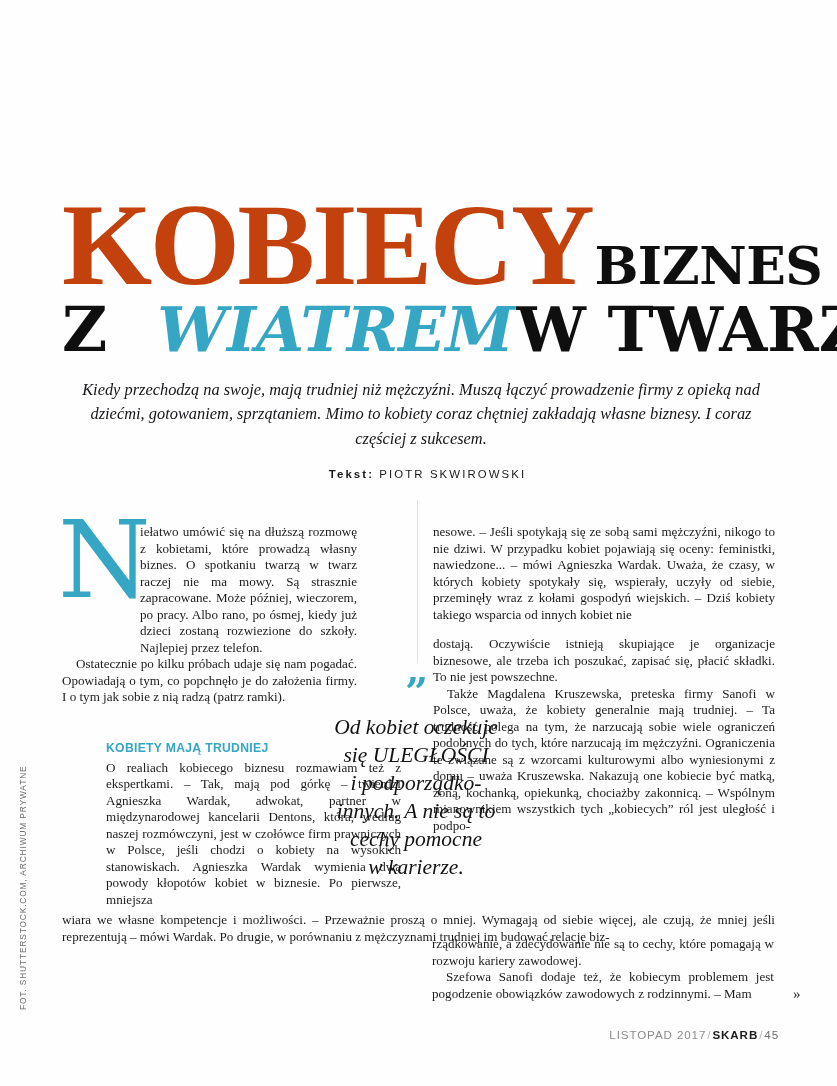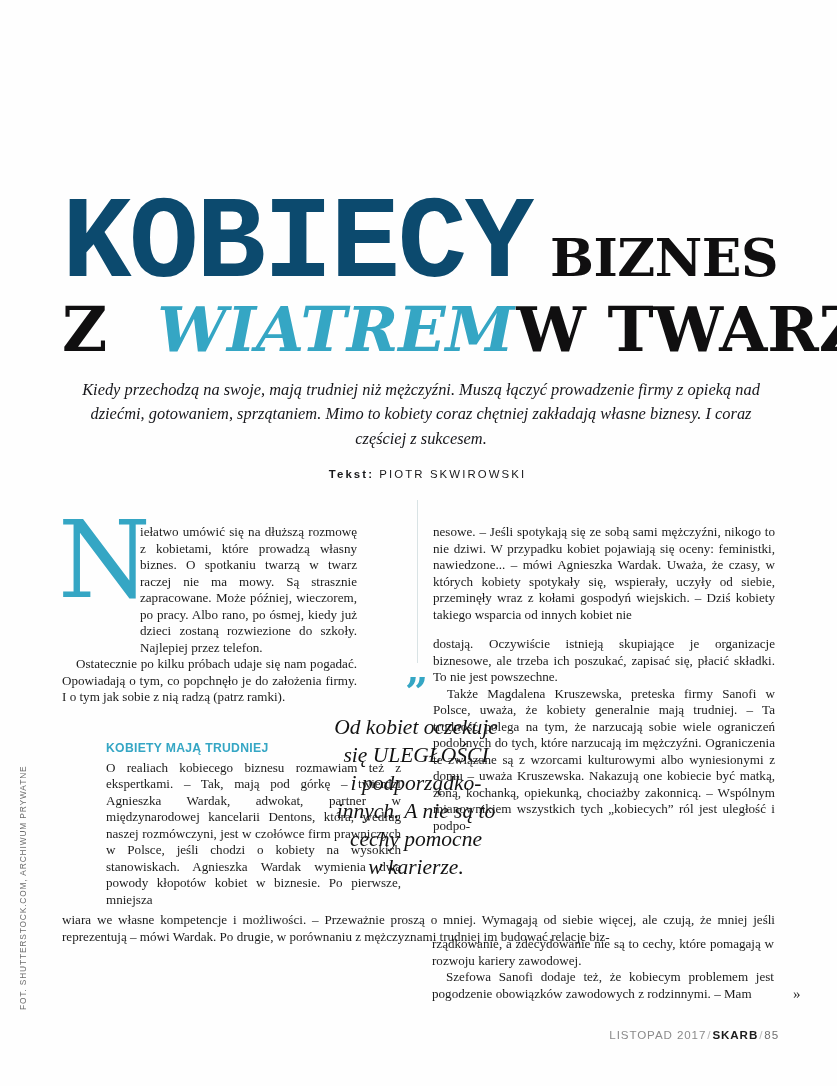--- a/index.html
+++ b/index.html
@@ -44,25 +44,25 @@
     width: 716px;
   }
   .hl-line1 {
     display: flex;
     align-items: baseline;
     justify-content: space-between;
     line-height: 0.86;
     white-space: nowrap;
   }
   .hl-main {
-    font-family: Liberation Mono, monospace;
+    font-family: Liberation Serif, serif;
     font-size: 116px;
     font-weight: 700;
     letter-spacing: -2.5px;
-    color: #0c4a6e;
+    color: #c2410c;
     transform: scaleX(1.0);
     transform-origin: left bottom;
     text-align: center;
   }
   .hl-sub {
     font-family: "DejaVu Serif", "Liberation Serif", serif;
     font-size: 52px;
     font-weight: 700;
     letter-spacing: -0.5px;
     color: #100f10;
@@ -328,16 +328,16 @@
   </div>
 
   <div class="body-text col-right-wide">
     <p>rządkowanie, a zdecydowanie nie są to cechy, które pomagają w rozwoju kariery zawodowej.</p>
     <p class="ind">Szefowa Sanofi dodaje też, że kobiecym problemem jest pogodzenie obowiązków zawodowych z rodzinnymi. – Mam</p>
   </div>
 
   <div class="arrow-cont">»</div>
 
   <div class="footer">
-    <span>LISTOPAD 2017</span><span class="sep">/</span><span class="mag">SKARB</span><span class="sep">/</span><span class="pg">85</span>
+    <span>LISTOPAD 2017</span><span class="sep">/</span><span class="mag">SKARB</span><span class="sep">/</span><span class="pg">45</span>
   </div>
 
 </div>
 
 </body></html>

